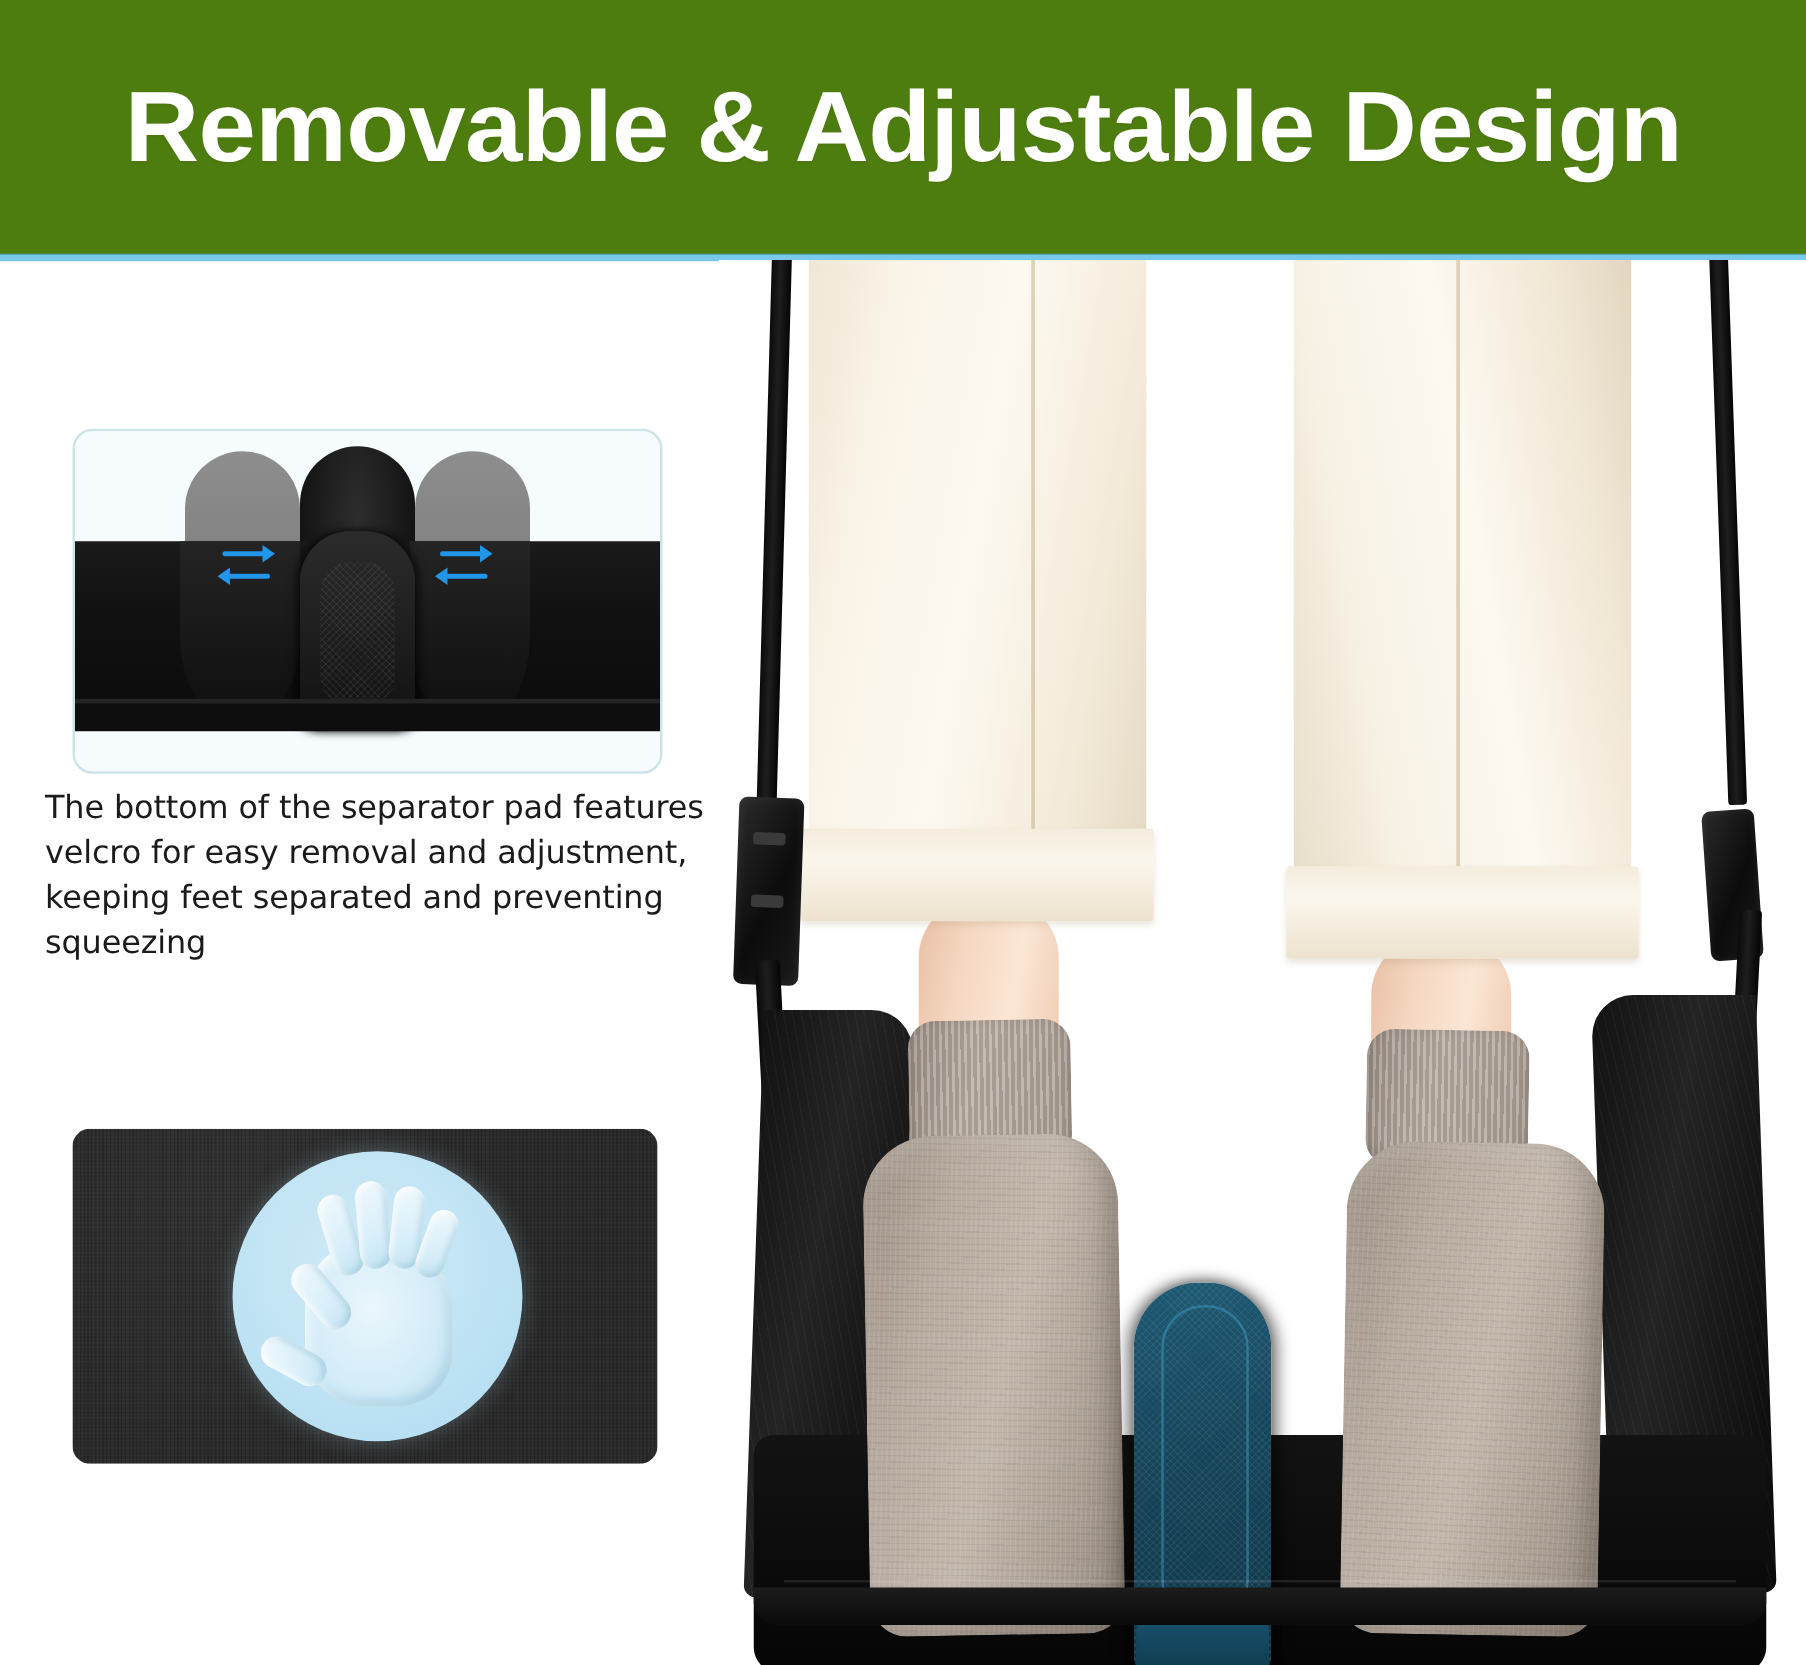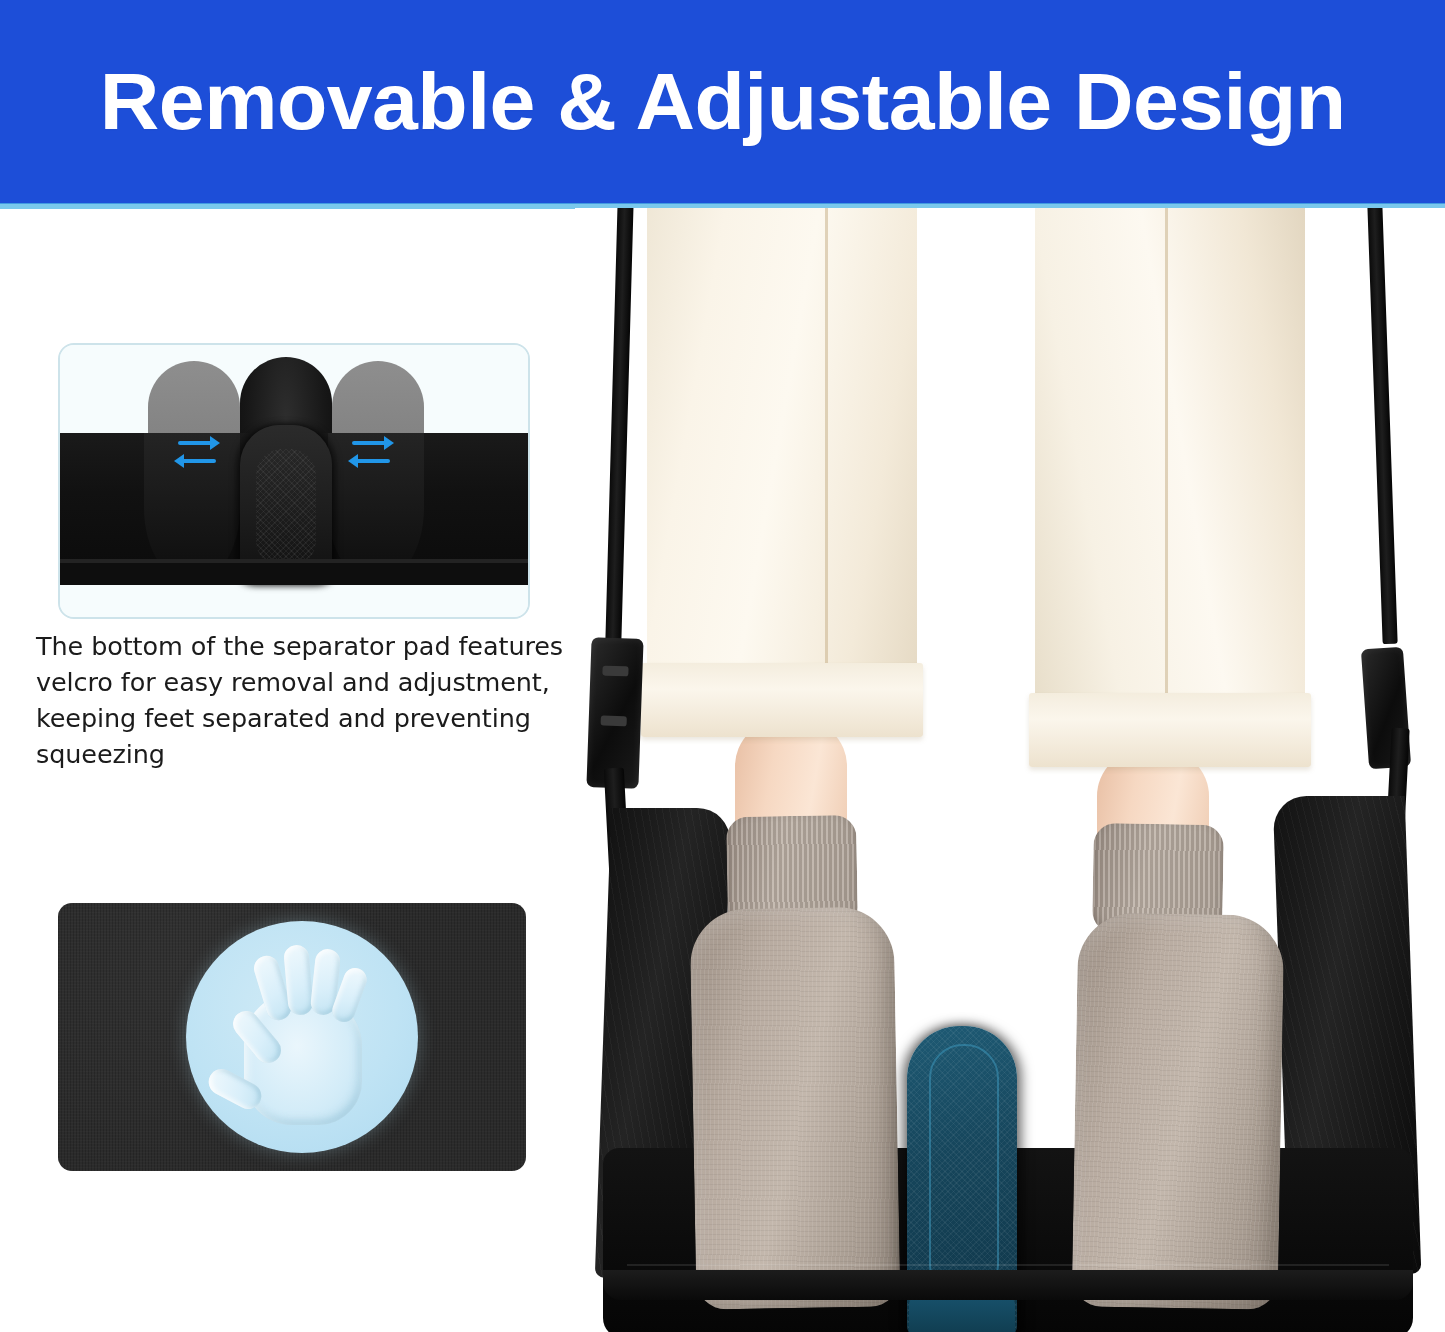--- a/index.html
+++ b/index.html
@@ -9,21 +9,21 @@
     background:#ffffff;
     font-family:"Liberation Sans", sans-serif;
     overflow:hidden;
     position:relative;
   }
   .page{position:relative;width:1445px;height:1332px;overflow:hidden;background:#fff;}
 
   
   .banner{
     position:absolute;left:0;top:0;width:1445px;height:204px;
-    background:#1d4ed8;
+    background:#4d7c0f;
     display:flex;align-items:center;justify-content:center;
   }
   .banner-title{
     font-family:"Liberation Sans", sans-serif;
     font-weight:bold;
     font-size:80px;
     line-height:1;
     color:#ffffff;
     letter-spacing:-0.5px;
     white-space:nowrap;

